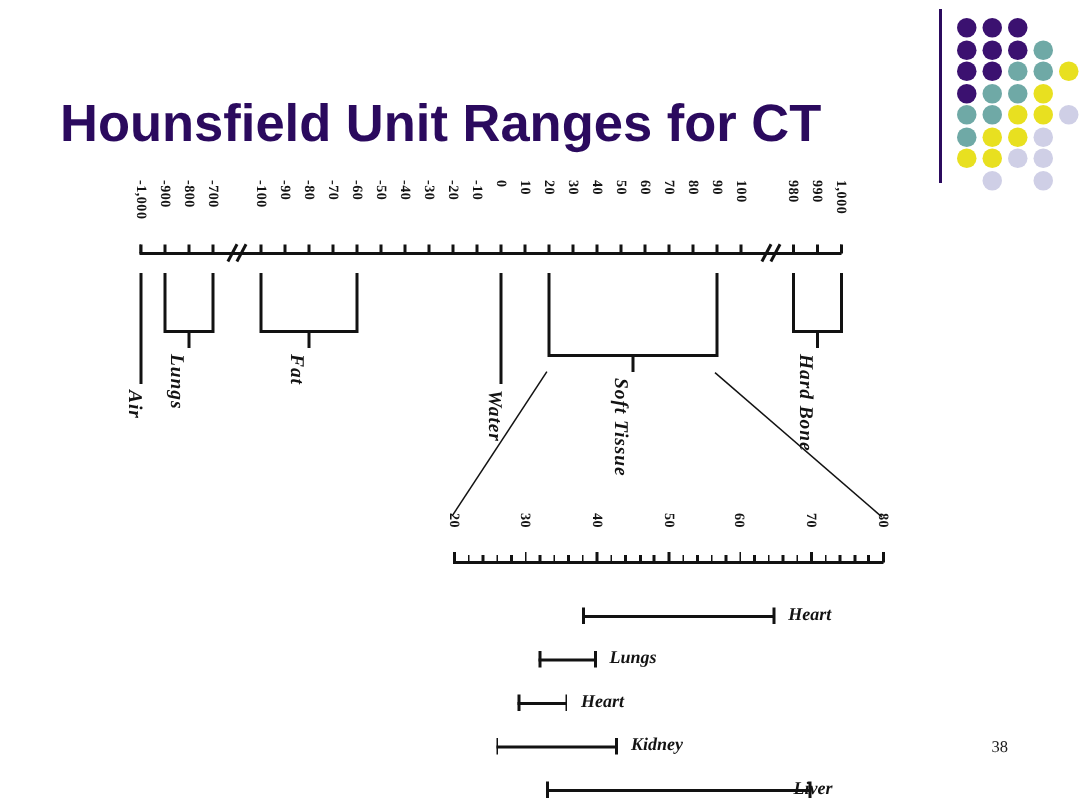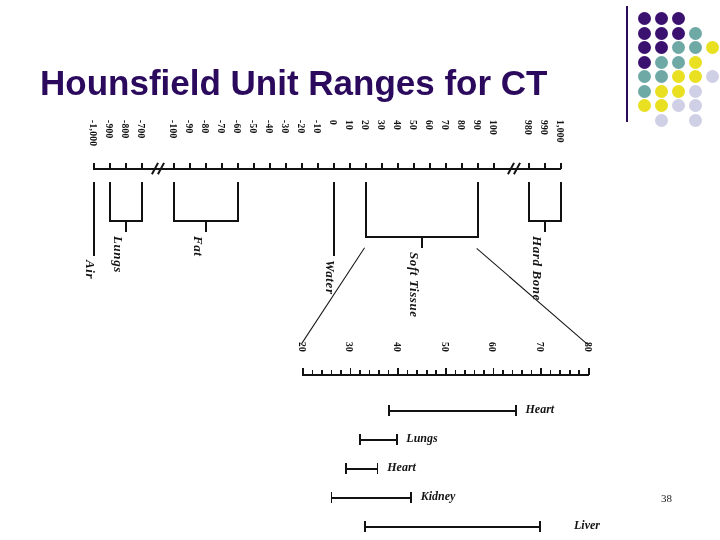--- a/index.html
+++ b/index.html
@@ -240,18 +240,18 @@
       <div class="ink" style="left: 264.9px; top: 345px; width: 1.8px; height: 11px;"></div>
       <div class="ink" style="left: 296.667px; top: 345px; width: 1.8px; height: 11px;"></div>
       <div class="barlbl" style="left: 307.267px; top: 343px;">Heart</div>
       <div class="ink" style="left: 250.6px; top: 379px; width: 81.0333px; height: 1.8px;"></div>
       <div class="ink" style="left: 250.6px; top: 374px; width: 1.8px; height: 11px;"></div>
       <div class="ink" style="left: 330.033px; top: 374px; width: 1.8px; height: 11px;"></div>
       <div class="barlbl" style="left: 340.633px; top: 372px;">Kidney</div>
       <div class="ink" style="left: 283.967px; top: 408px; width: 176.367px; height: 1.8px;"></div>
       <div class="ink" style="left: 283.967px; top: 403px; width: 1.8px; height: 11px;"></div>
       <div class="ink" style="left: 458.733px; top: 403px; width: 1.8px; height: 11px;"></div>
-      <div class="barlbl" style="left: 494px; top: 401px;">Liver</div>
+      <div class="barlbl" style="left: 449px; top: 401px;">Liver</div>
     </div>
 
   <div id="pagenum">38</div>
 
 </div>
 
 </body></html>

